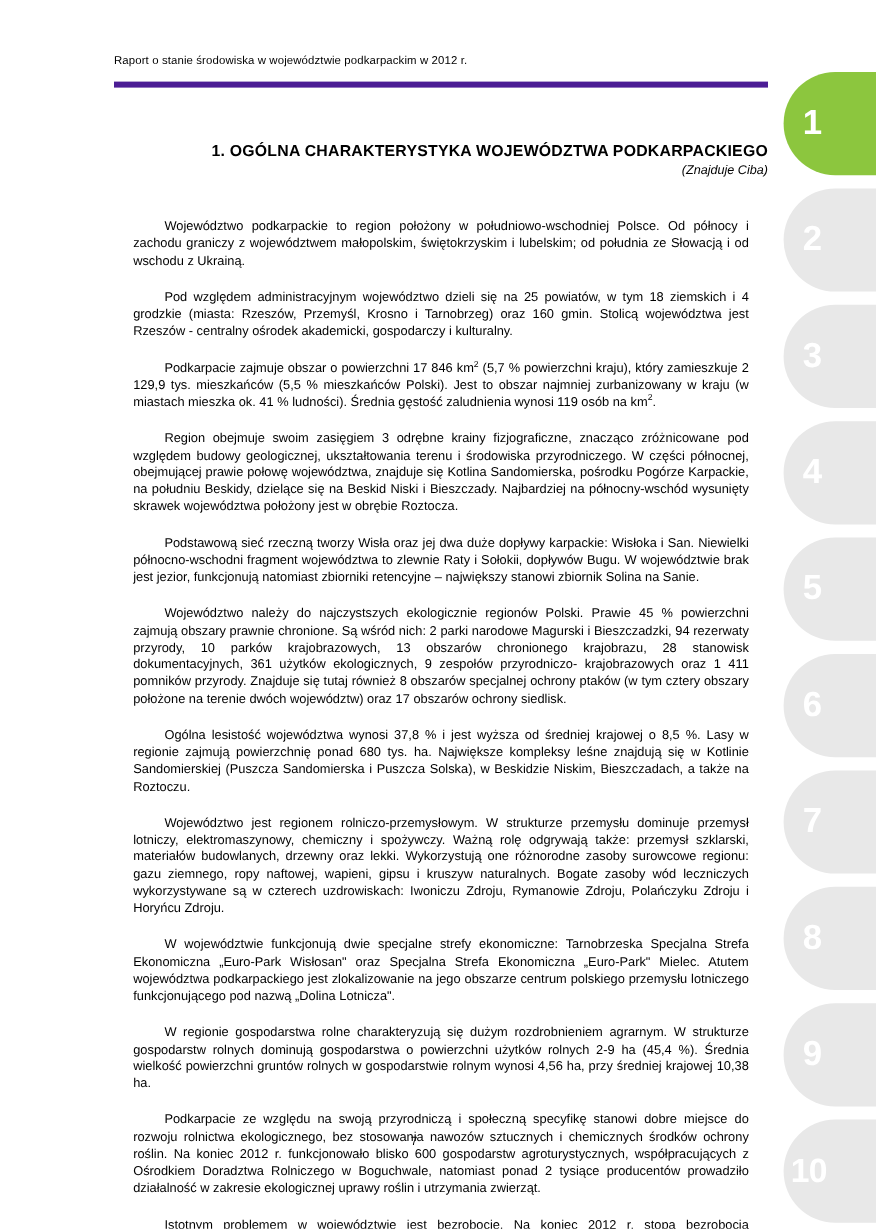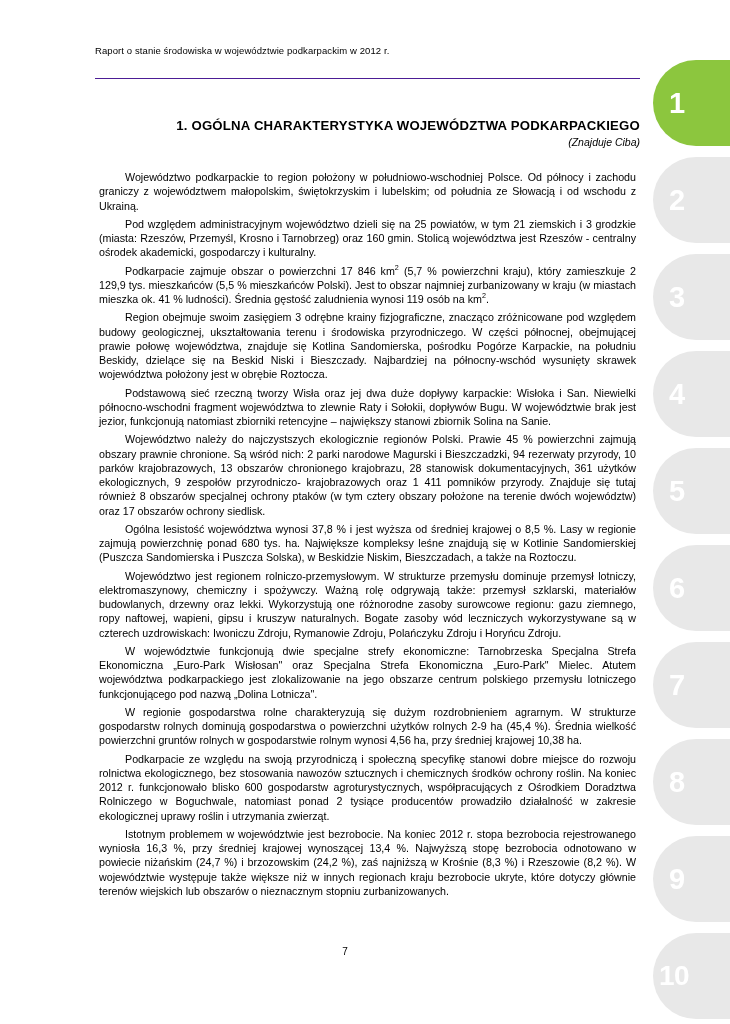--- a/index.html
+++ b/index.html
@@ -26,22 +26,22 @@
   }
 
   
   .running-header {
     position: absolute;
     left: 95px;
     top: 45px;
     width: 545px;
     font-size: 9.5px;
     color: #000;
-    padding-bottom: 22px;
-    border-bottom: 1px solid #4c1d95;
+    padding-bottom: 12px;
+    border-bottom: 5px solid #4c1d95;
     letter-spacing: 0.01em;
   }
 
   
   .title-block {
     position: absolute;
     left: 95px;
     top: 118px;
     width: 545px;
     text-align: right;
@@ -63,21 +63,21 @@
     position: absolute;
     left: 95px;
     top: 166px;
     width: 545px;
     font-size: 10.7px;
     line-height: 14.25px;
     text-align: justify;
     color: #000;
   }
   .body-text p {
-    margin: 4px;
+    margin: 16px;
     text-indent: 26px;
   }
   sup {
     font-size: 7.2px;
     vertical-align: super;
     line-height: 0;
   }
 
   
   .page-number {
@@ -135,21 +135,21 @@
 
   <div class="running-header">Raport o stanie środowiska w województwie podkarpackim w 2012 r.</div>
 
   <div class="title-block">
     <h1 class="chapter-title">1. OGÓLNA CHARAKTERYSTYKA WOJEWÓDZTWA PODKARPACKIEGO</h1>
     <div class="author">(Znajduje Ciba)</div>
   </div>
 
   <div class="body-text" id="body-text">
       <p>Województwo podkarpackie to region położony w południowo-wschodniej Polsce. Od północy i zachodu graniczy z województwem małopolskim, świętokrzyskim i lubelskim; od południa ze Słowacją i od wschodu z Ukrainą.</p>
-      <p>Pod względem administracyjnym województwo dzieli się na 25 powiatów, w tym 21 ziemskich i 3 grodzkie (miasta: Rzeszów, Przemyśl, Krosno i Tarnobrzeg) oraz 160 gmin. Stolicą województwa jest Rzeszów - centralny ośrodek akademicki, gospodarczy i kulturalny.</p>
+      <p>Pod względem administracyjnym województwo dzieli się na 25 powiatów, w tym 18 ziemskich i 4 grodzkie (miasta: Rzeszów, Przemyśl, Krosno i Tarnobrzeg) oraz 160 gmin. Stolicą województwa jest Rzeszów - centralny ośrodek akademicki, gospodarczy i kulturalny.</p>
       <p>Podkarpacie zajmuje obszar o powierzchni 17 846 km<sup>2</sup> (5,7 % powierzchni kraju), który zamieszkuje 2 129,9 tys. mieszkańców (5,5 % mieszkańców Polski). Jest to obszar najmniej zurbanizowany w kraju (w miastach mieszka ok. 41 % ludności). Średnia gęstość zaludnienia wynosi 119 osób na km<sup>2</sup>.</p>
       <p>Region obejmuje swoim zasięgiem 3 odrębne krainy fizjograficzne, znacząco zróżnicowane pod względem budowy geologicznej, ukształtowania terenu i środowiska przyrodniczego. W części północnej, obejmującej prawie połowę województwa, znajduje się Kotlina Sandomierska, pośrodku Pogórze Karpackie, na południu Beskidy, dzielące się na Beskid Niski i Bieszczady. Najbardziej na północny-wschód wysunięty skrawek województwa położony jest w obrębie Roztocza.</p>
       <p>Podstawową sieć rzeczną tworzy Wisła oraz jej dwa duże dopływy karpackie: Wisłoka i San. Niewielki północno-wschodni fragment województwa to zlewnie Raty i Sołokii, dopływów Bugu. W województwie brak jest jezior, funkcjonują natomiast zbiorniki retencyjne – największy stanowi zbiornik Solina na Sanie.</p>
       <p>Województwo należy do najczystszych ekologicznie regionów Polski. Prawie 45 % powierzchni zajmują obszary prawnie chronione. Są wśród nich: 2 parki narodowe Magurski i Bieszczadzki, 94 rezerwaty przyrody, 10 parków krajobrazowych, 13 obszarów chronionego krajobrazu, 28 stanowisk dokumentacyjnych, 361 użytków ekologicznych, 9 zespołów przyrodniczo- krajobrazowych  oraz 1 411 pomników przyrody. Znajduje się tutaj również 8 obszarów specjalnej ochrony ptaków (w tym cztery obszary położone na terenie dwóch województw) oraz 17 obszarów ochrony siedlisk.</p>
       <p>Ogólna lesistość województwa wynosi 37,8 % i jest wyższa od średniej krajowej o 8,5 %. Lasy w regionie zajmują powierzchnię ponad 680 tys. ha. Największe kompleksy leśne znajdują się w Kotlinie Sandomierskiej (Puszcza Sandomierska i Puszcza Solska), w Beskidzie Niskim, Bieszczadach, a także na Roztoczu.</p>
       <p>Województwo jest regionem rolniczo-przemysłowym. W strukturze przemysłu dominuje przemysł lotniczy, elektromaszynowy, chemiczny i spożywczy. Ważną rolę odgrywają także: przemysł szklarski, materiałów budowlanych, drzewny oraz lekki. Wykorzystują one różnorodne zasoby surowcowe regionu: gazu ziemnego, ropy naftowej, wapieni, gipsu i kruszyw naturalnych. Bogate zasoby wód leczniczych wykorzystywane są w czterech uzdrowiskach: Iwoniczu Zdroju, Rymanowie Zdroju, Polańczyku Zdroju i Horyńcu Zdroju.</p>
       <p>W województwie funkcjonują dwie specjalne strefy ekonomiczne: Tarnobrzeska Specjalna Strefa Ekonomiczna „Euro-Park Wisłosan" oraz Specjalna Strefa Ekonomiczna „Euro-Park" Mielec. Atutem województwa podkarpackiego jest zlokalizowanie na jego obszarze centrum polskiego przemysłu lotniczego funkcjonującego pod nazwą „Dolina Lotnicza".</p>
       <p>W regionie gospodarstwa rolne charakteryzują się dużym rozdrobnieniem agrarnym. W strukturze gospodarstw rolnych dominują gospodarstwa o powierzchni użytków rolnych 2-9 ha (45,4 %). Średnia wielkość powierzchni gruntów rolnych w gospodarstwie rolnym wynosi 4,56 ha, przy średniej krajowej 10,38 ha.</p>
       <p>Podkarpacie ze względu na swoją przyrodniczą i społeczną specyfikę stanowi dobre miejsce do rozwoju rolnictwa ekologicznego, bez stosowania nawozów sztucznych i chemicznych środków ochrony roślin. Na koniec 2012 r. funkcjonowało blisko 600 gospodarstw agroturystycznych, współpracujących z Ośrodkiem Doradztwa Rolniczego w Boguchwale, natomiast ponad 2 tysiące producentów prowadziło działalność w zakresie ekologicznej uprawy roślin i utrzymania zwierząt.</p>
       <p>Istotnym problemem w województwie jest bezrobocie. Na koniec 2012 r. stopa bezrobocia rejestrowanego wyniosła 16,3 %, przy średniej krajowej wynoszącej 13,4 %. Najwyższą stopę bezrobocia odnotowano w powiecie niżańskim (24,7 %) i brzozowskim (24,2 %), zaś najniższą w Krośnie (8,3 %) i Rzeszowie (8,2 %). W województwie występuje także większe niż w innych regionach kraju bezrobocie ukryte, które dotyczy głównie terenów wiejskich lub obszarów o nieznacznym stopniu zurbanizowanych.</p>

